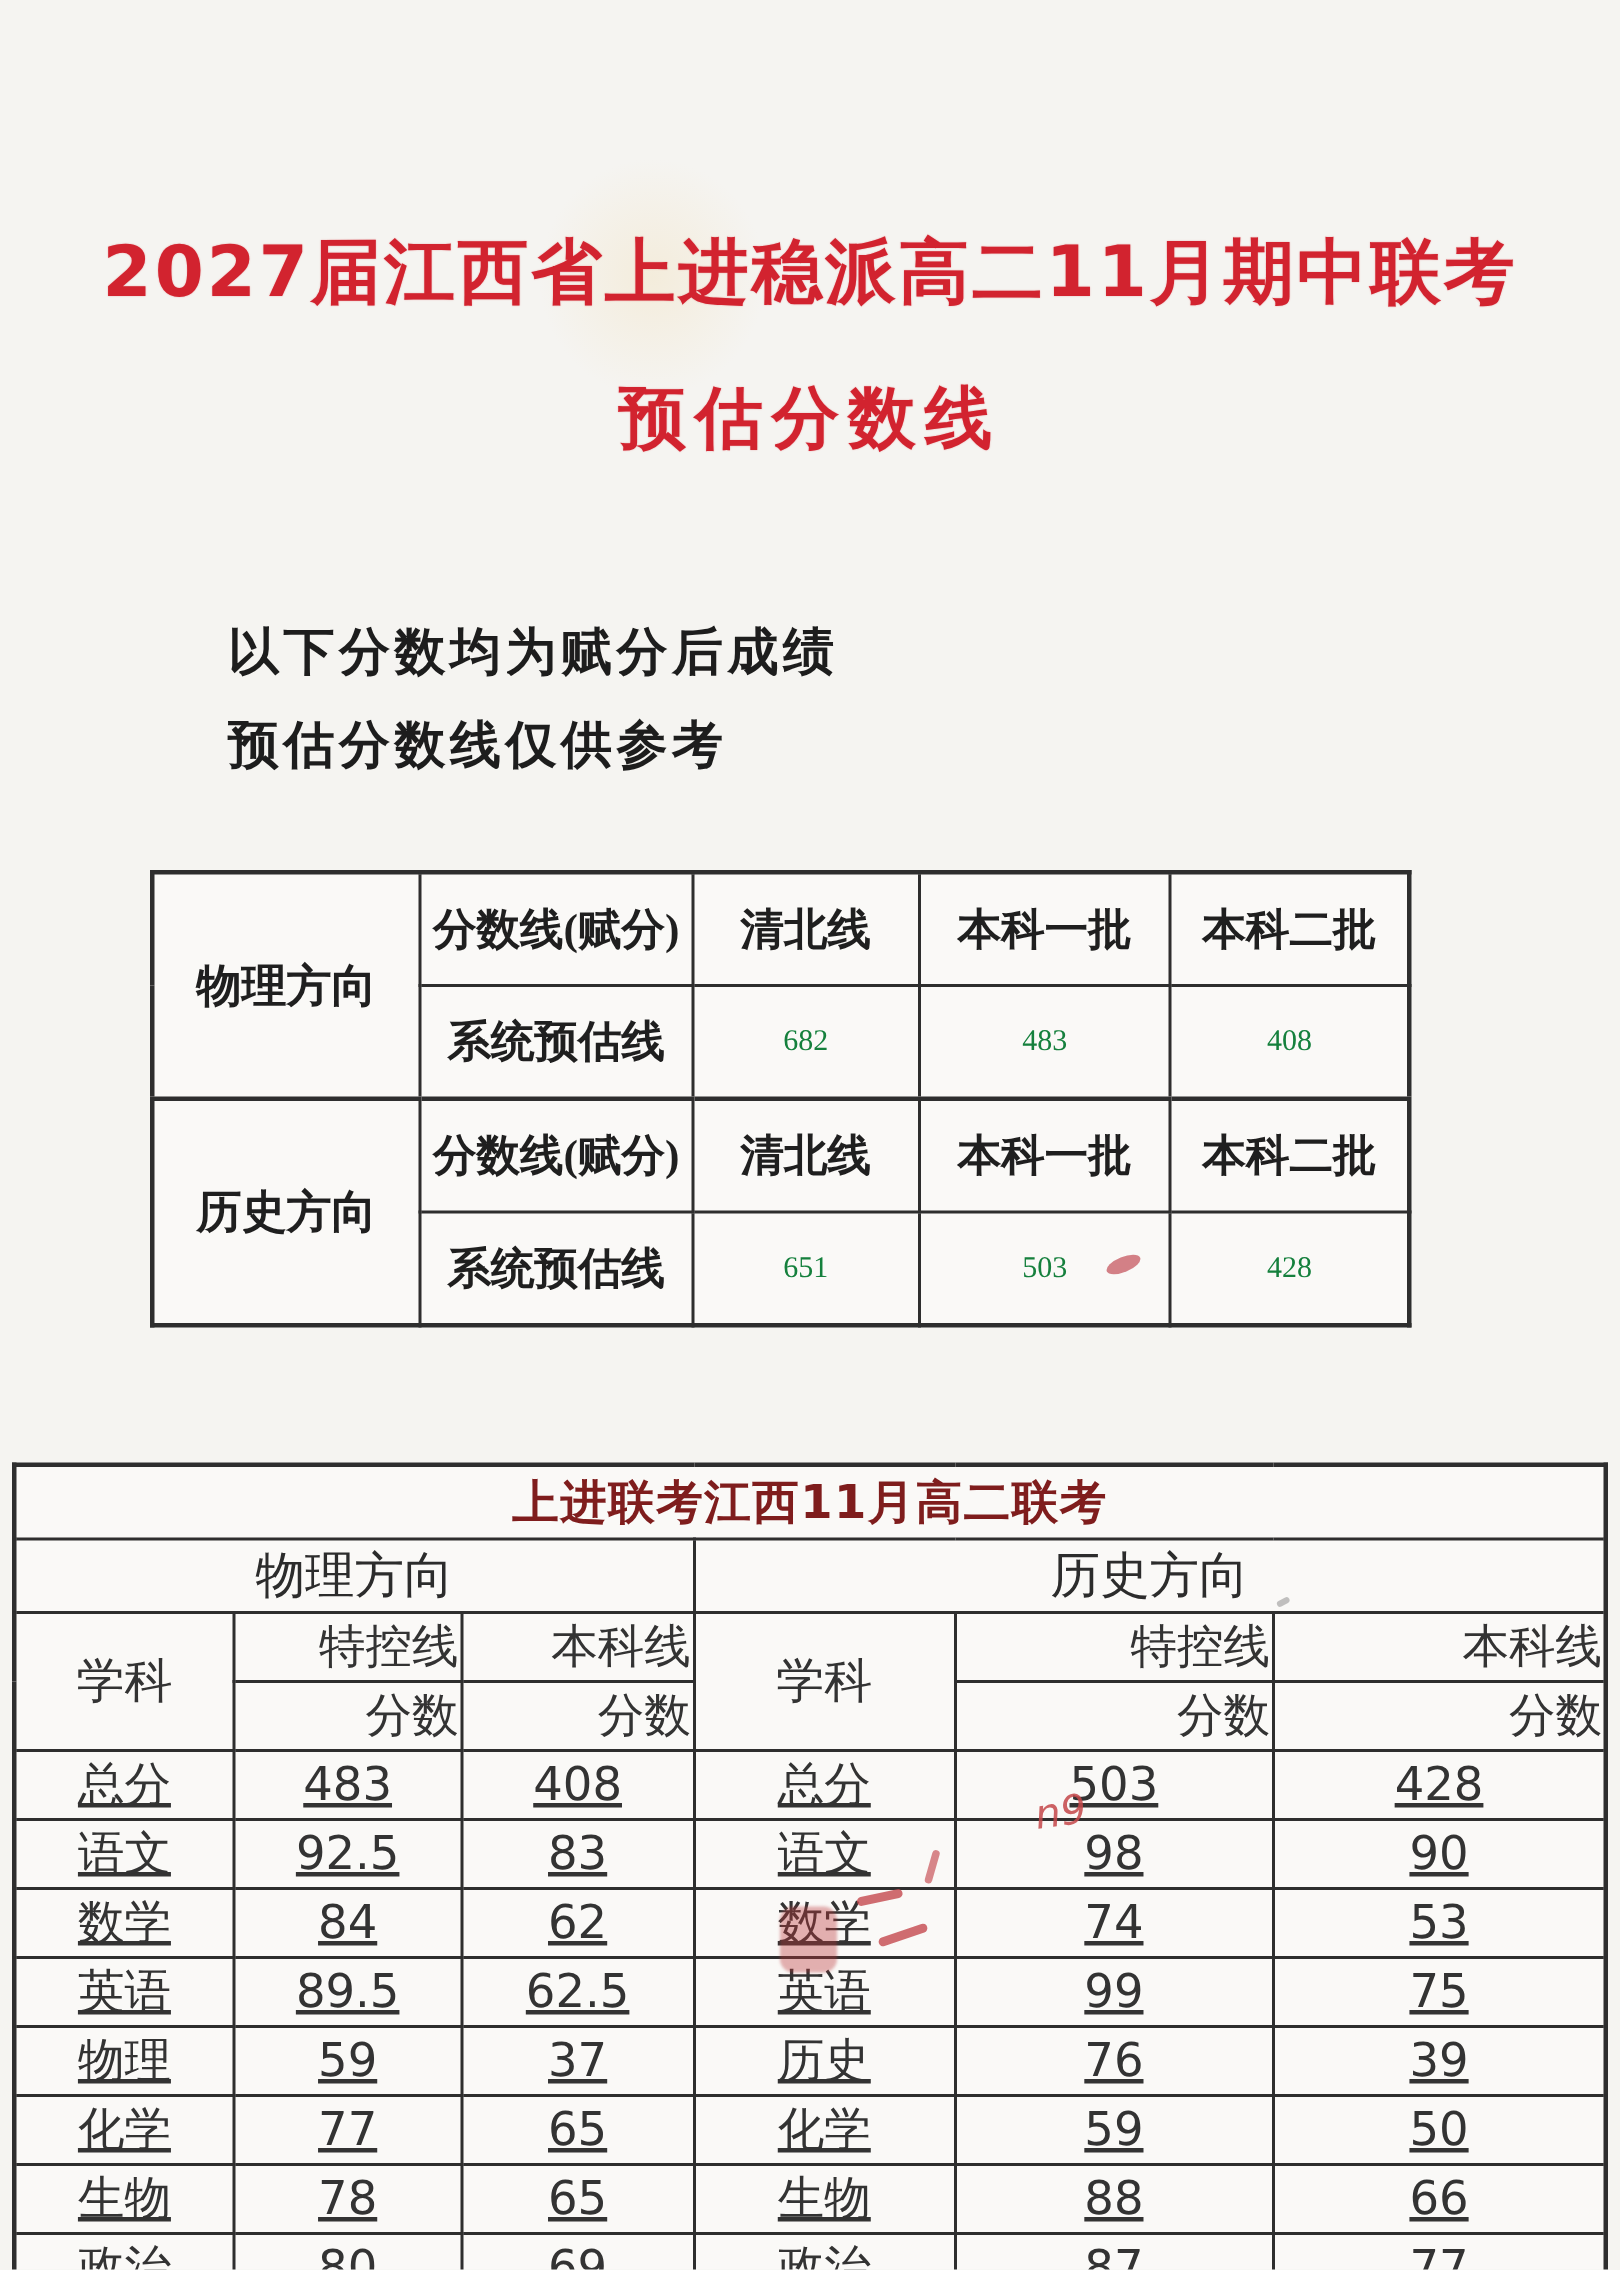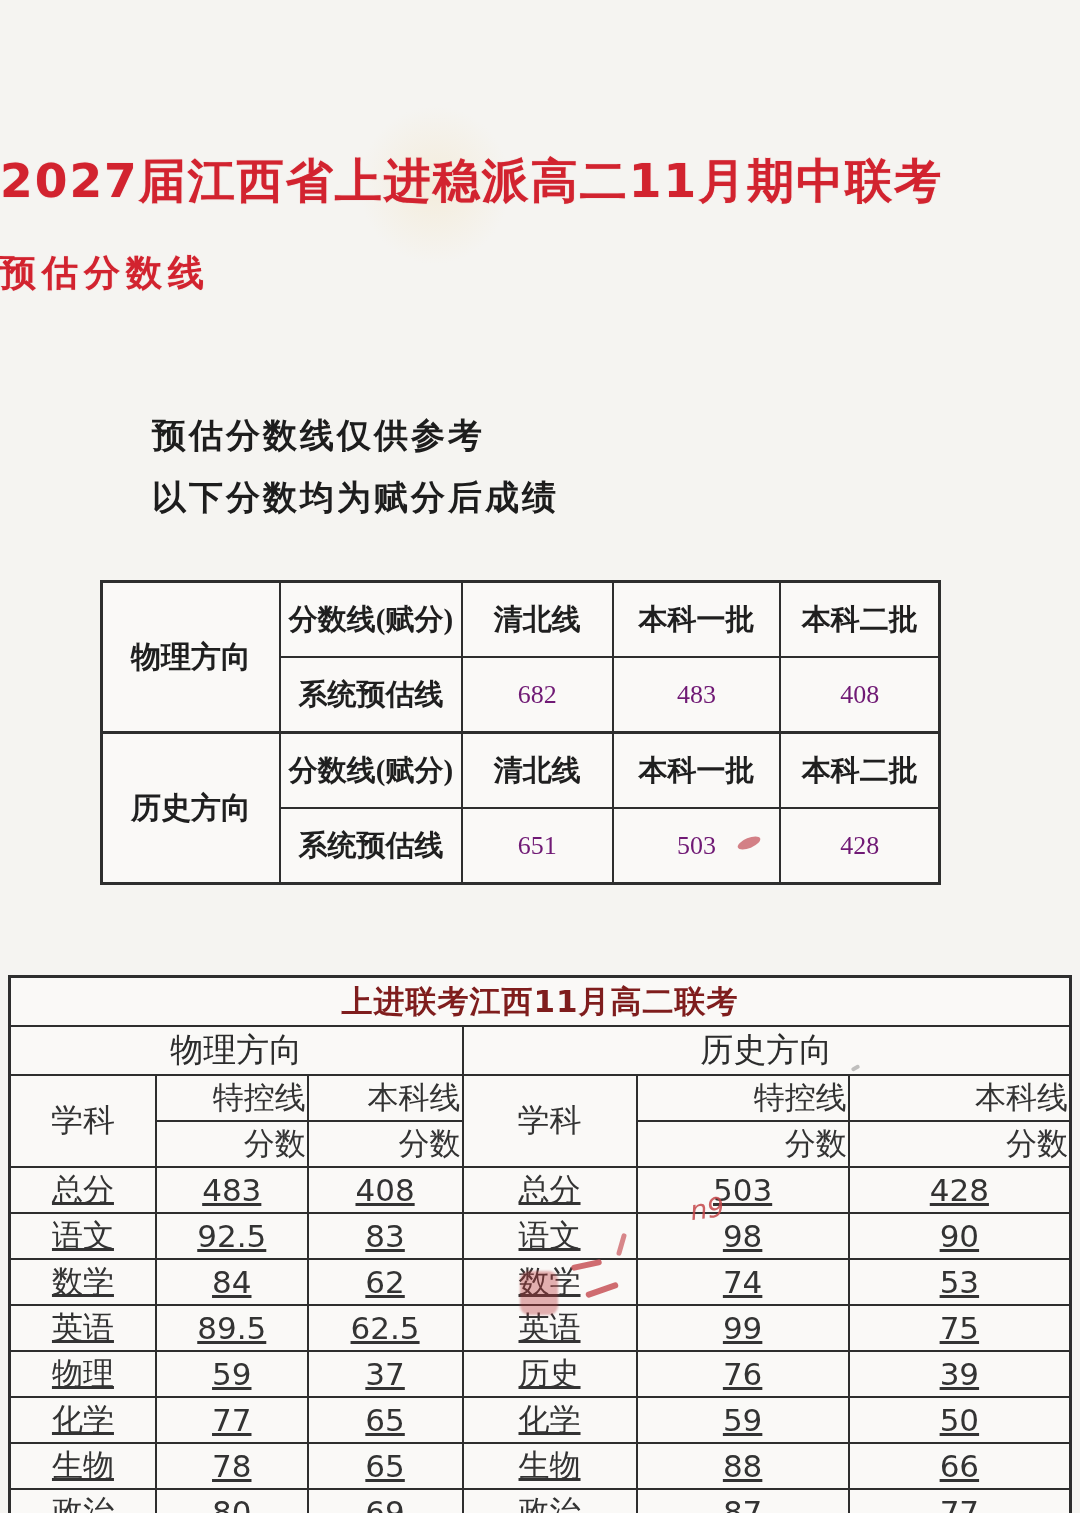--- a/index.html
+++ b/index.html
@@ -15,47 +15,47 @@
 
   
   .stain{
     position:absolute;left:330px;top:75px;width:210px;height:220px;
     background:radial-gradient(closest-side,rgba(243,231,205,0.6),rgba(243,231,205,0) 72%);
     pointer-events:none;
   }
 
   
   .title-line1,.title-line2{
-    position:absolute;left:0;right:0;text-align:left;
+    position:absolute;left:0;right:0;text-align:center;
     color:#d2232f;font-weight:bold;letter-spacing:2px;
     text-shadow:0 0 1px rgba(210,35,47,.45);
   }
   .title-line1{top:150px;font-size:47px;}
-  .title-line2{top:249px;font-size:36px;letter-spacing:6px;}
+  .title-line2{top:249px;font-size:45px;letter-spacing:6px;}
 
   
   .notes{
     position:absolute;left:152px;top:404px;
     font-size:34px;font-weight:bold;color:#1d1d1d;
     letter-spacing:3px;line-height:62px;
   }
 
   
   table{border-collapse:collapse;table-layout:fixed;}
   .cutoff{
     position:absolute;left:100px;top:580px;width:841px;
     border:3px solid #2e2e2e;background:#faf9f7;
   }
   .cutoff td{
     border:2px solid #2e2e2e;text-align:center;vertical-align:middle;
     height:71px;font-size:29px;color:#1f1f1f;overflow:hidden;white-space:nowrap;font-family:Liberation Serif, serif;
   }
   .cutoff td.dir{font-weight:bold;font-size:30px;}
   .cutoff td.head{font-weight:bold;}
-  .cutoff td.val{font-weight:normal;font-size:26px;color:#701a75;}
+  .cutoff td.val{font-weight:normal;font-size:20px;color:#15803d;}
   .cutoff tr.sec-start td{border-top:3px solid #2e2e2e;}
 
   
   .subject{
     position:absolute;left:8px;top:975px;width:1064px;
     border:3px solid #2e2e2e;background:#faf9f7;
   }
   .subject td{
     border:2px solid #2e2e2e;text-align:center;vertical-align:middle;
     font-size:31px;color:#333;overflow:hidden;white-space:nowrap;
@@ -82,22 +82,22 @@
 <body>
 
 <div class="page">
 
   <div class="stain"></div>
 
   <div class="title-line1">2027届江西省上进稳派高二11月期中联考</div>
   <div class="title-line2">预估分数线</div>
 
   <div class="notes">
+    <div>以下分数均为赋分后成绩</div>
     <div>预估分数线仅供参考</div>
-    <div>以下分数均为赋分后成绩</div>
   </div>
 
   <table class="cutoff">
     <colgroup>
       <col style="width:21.3%">
         <col style="width:21.7%">
         <col style="width:18%">
       <col style="width:20%">
         <col style="width:19%">
     </colgroup>

